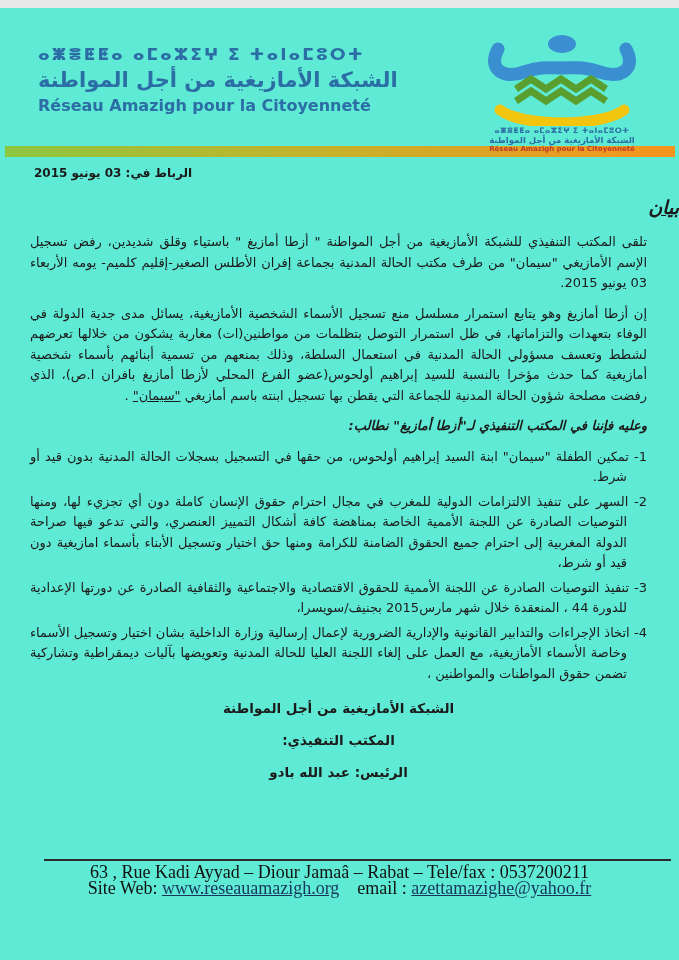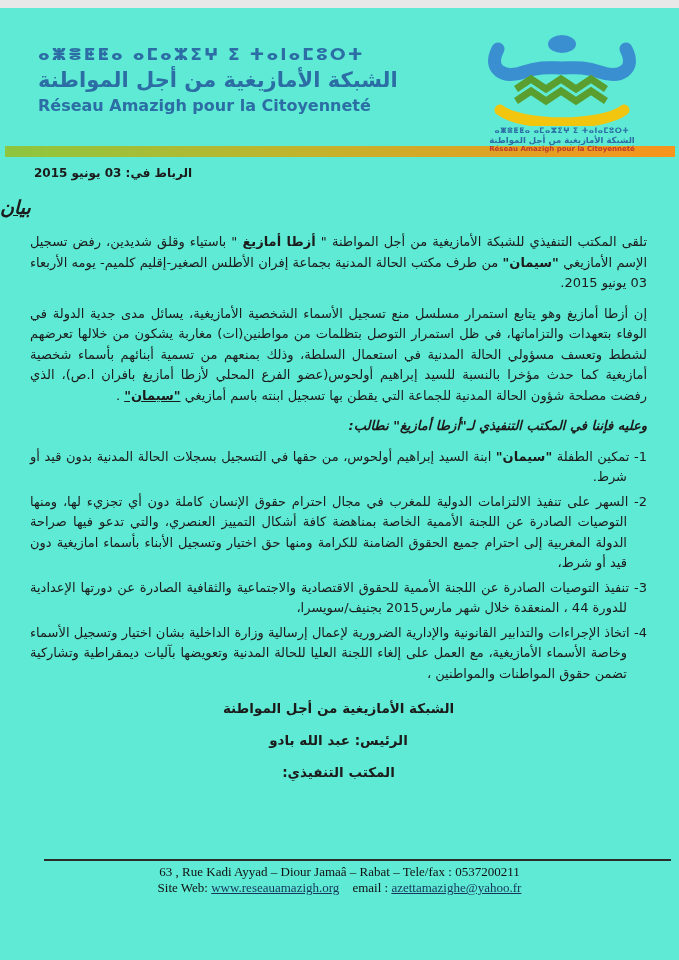--- a/index.html
+++ b/index.html
@@ -5,21 +5,21 @@
   html,body{margin:0;padding:0;background:#e8e8e8;}
   .page{
     position:relative;
     width:679px;height:960px;
     margin:8px auto;
     background:#5eead4;
     overflow:hidden;
     font-family:"DejaVu Sans",sans-serif;
     color:#1b1b1b;
   }
-  .b{font-weight:bold;}
+  .b{font-weight:normal;}
   .u{text-decoration:underline;}
 
   
   .header{
     display:flex;justify-content:space-between;align-items:flex-start;
     padding:24px 18px 0 38px;height:102px;
   }
   .org-block{padding-top:10px;color:#2b6da4;}
   .org-tifinagh{font-size:17px;font-weight:bold;letter-spacing:2px;line-height:24px;}
   .org-arabic{font-size:21px;font-weight:bold;line-height:28px;direction:rtl;}
@@ -36,21 +36,21 @@
     background:linear-gradient(90deg,#8dc63f 0%,#c3b32c 45%,#f7941d 100%);
   }
 
   
   .date-line{
     direction:rtl;width:max-content;
     margin:9px 0 0 34px;
     font-size:12px;font-weight:bold;
   }
   .title{
-    text-align:left;margin-top:16px;
+    text-align:right;margin-top:16px;
     font-size:19px;font-weight:bold;font-style:italic;
     text-decoration:underline;direction:rtl;
   }
   .doc-body{
     direction:rtl;
     padding:14px 32px 0 30px;
     font-size:13px;line-height:20.5px;
     text-align:justify;
   }
   .para{margin:0 0 10px 0;}
@@ -62,21 +62,21 @@
     padding-right:20px;text-indent:-20px;
     margin-bottom:4px;
   }
   .signature{direction:rtl;text-align:center;font-weight:bold;font-size:13.5px;margin-top:14px;}
   .signature div{margin-bottom:12px;line-height:20px;}
 
   
   .footer{
     position:absolute;left:0;right:0;top:851px;
     font-family:"Liberation Serif","DejaVu Serif",serif;
-    font-size:13px;color:#111;
+    font-size:18px;color:#111;
   }
   .footer-rule{border-top:2px solid #2b2b2b;margin:0 8px 3px 44px;}
   .footer-line{text-align:center;line-height:16px;}
   .footer-link{color:#16365c;text-decoration:underline;cursor:pointer;}
 </style>
 </head>
 <body>
 
 <div class="page">
 
@@ -118,22 +118,22 @@
 
     <div>
         <div class="demand"><span>1- تمكين الطفلة </span><span class="b">"سيمان"</span><span> ابنة السيد إبراهيم أولحوس، من حقها في التسجيل بسجلات الحالة المدنية بدون قيد أو شرط.</span></div>
         <div class="demand"><span>2- السهر على تنفيذ الالتزامات الدولية للمغرب في مجال احترام حقوق الإنسان كاملة دون أي تجزيء لها، ومنها التوصيات الصادرة عن اللجنة الأممية الخاصة بمناهضة كافة أشكال التمييز العنصري، والتي تدعو فيها صراحة الدولة المغربية إلى احترام جميع الحقوق الضامنة للكرامة ومنها حق اختيار وتسجيل الأبناء بأسماء امازيغية دون قيد أو شرط،</span></div>
         <div class="demand"><span>3- تنفيذ التوصيات الصادرة عن اللجنة الأممية للحقوق الاقتصادية والاجتماعية والثقافية الصادرة عن دورتها الإعدادية للدورة 44 ، المنعقدة خلال شهر مارس2015 بجنيف/سويسرا،</span></div>
         <div class="demand"><span>4- اتخاذ الإجراءات والتدابير القانونية والإدارية الضرورية لإعمال إرسالية وزارة الداخلية بشان اختيار وتسجيل الأسماء وخاصة الأسماء الأمازيغية، مع العمل على إلغاء اللجنة العليا للحالة المدنية وتعويضها بآليات ديمقراطية وتشاركية تضمن حقوق المواطنات والمواطنين ،</span></div>
       </div>
 
     <div class="signature">
       <div>الشبكة الأمازيغية من أجل المواطنة</div>
+      <div>المكتب التنفيذي:</div>
       <div>الرئيس: عبد الله بادو</div>
-      <div>المكتب التنفيذي:</div>
     </div>
   </div>
 
   <div class="footer">
     <div class="footer-rule"></div>
     <div class="footer-line">63 , Rue Kadi Ayyad – Diour Jamaâ – Rabat – Tele/fax : 0537200211</div>
     <div class="footer-line">
       <span>Site Web:</span>
       <span class="footer-link">www.reseauamazigh.org</span>
       &nbsp;&nbsp;

